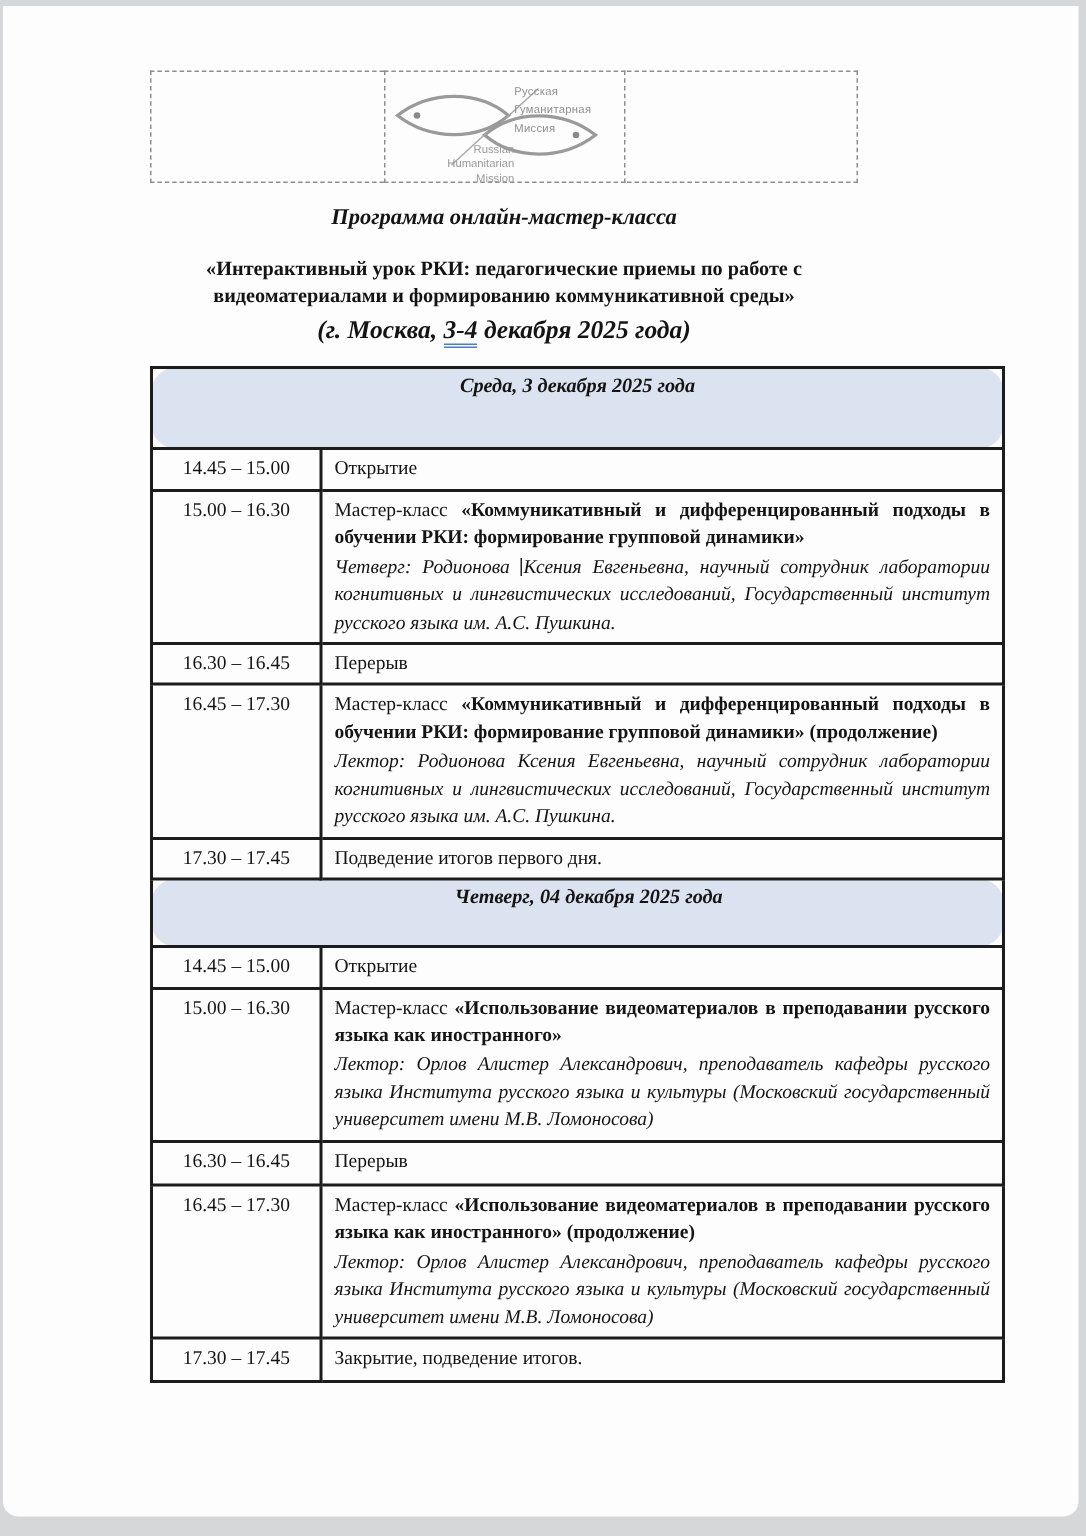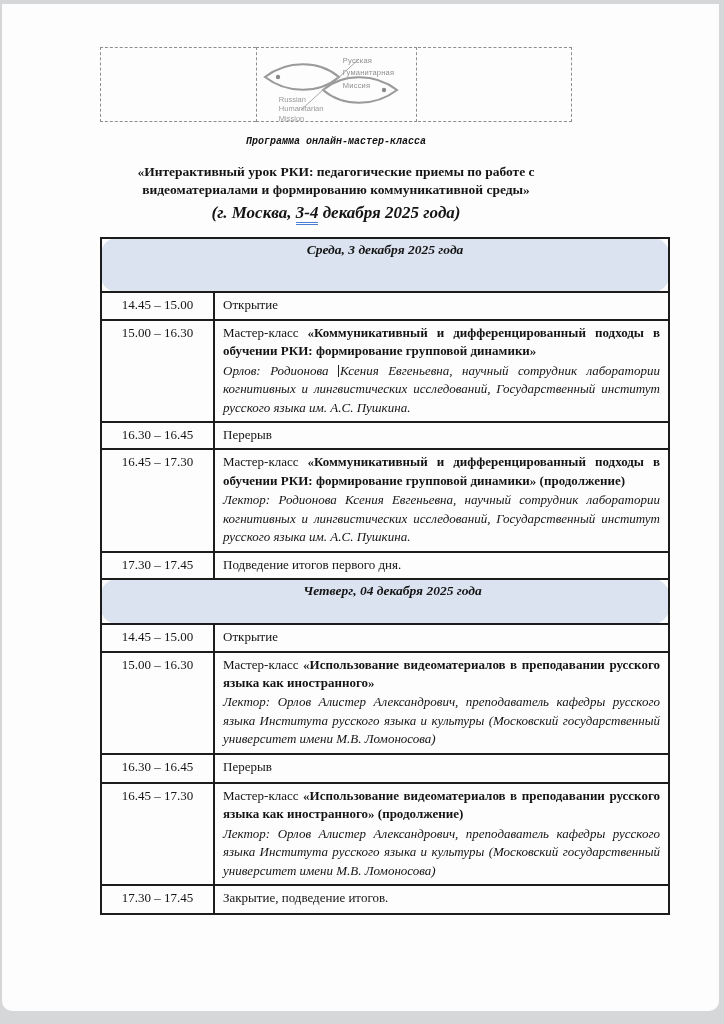--- a/index.html
+++ b/index.html
@@ -28,26 +28,26 @@
   .logo-ru{
     position:absolute; left:86px; top:7px;
     font-family:"Liberation Sans", sans-serif;
     font-size:7.5px; line-height:1.65; color:#8f8f8f; letter-spacing:.2px;
     text-align:left; white-space:nowrap;
   }
   .logo-en{
     position:absolute; left:22px; top:47px; width:64px;
     font-family:"Liberation Sans", sans-serif;
     font-size:7.5px; line-height:1.25; color:#9a9a9a;
-    white-space:nowrap;
+    text-align:right; white-space:nowrap;
   }
 
   
   .title-block{ margin-top:13px; text-align:center; }
-  .t1{ font-weight:bold; font-style:italic; font-size:10px; line-height:1.4;font-family:Liberation Mono, monospace; }
+  .t1{ font-weight:bold; font-style:italic; font-size:15px; line-height:1.4; }
   .t2{ font-weight:bold; font-size:13.5px; line-height:1.35; margin-top:14px; }
   .t3{ font-weight:bold; font-style:italic; font-size:17px; line-height:1.4; margin-top:2px; }
   .date-ul{ border-bottom:3px double #4b7dd2; padding-bottom:0px; }
 
   
   table.sched{
     border-collapse:collapse; margin-top:12px; width:568px;
     font-size:13px; line-height:1.42;
     table-layout:fixed;
   }
@@ -123,21 +123,21 @@
 
         <tr class="rh20">
           <td class="time">14.45 – 15.00</td>
           <td class="desc">Открытие</td>
         </tr>
 
         <tr>
           <td class="time">15.00 – 16.30</td>
           <td class="desc">
             <p><span>Мастер-класс </span><b>«Коммуникативный и дифференцированный подходы в обучении РКИ: формирование групповой динамики»</b></p>
-            <p class="lect"><span>Орлов: Родионова </span><span class="cursor"></span><span>Ксения Евгеньевна, научный сотрудник лаборатории когнитивных и лингвистических исследований, Государственный институт русского языка им. А.С. Пушкина.</span></p>
+            <p class="lect"><span>Четверг: Родионова </span><span class="cursor"></span><span>Ксения Евгеньевна, научный сотрудник лаборатории когнитивных и лингвистических исследований, Государственный институт русского языка им. А.С. Пушкина.</span></p>
           </td>
         </tr>
 
         <tr class="rh26">
           <td class="time">16.30 – 16.45</td>
           <td class="desc">Перерыв</td>
         </tr>
 
         <tr>
           <td class="time">16.45 – 17.30</td>

